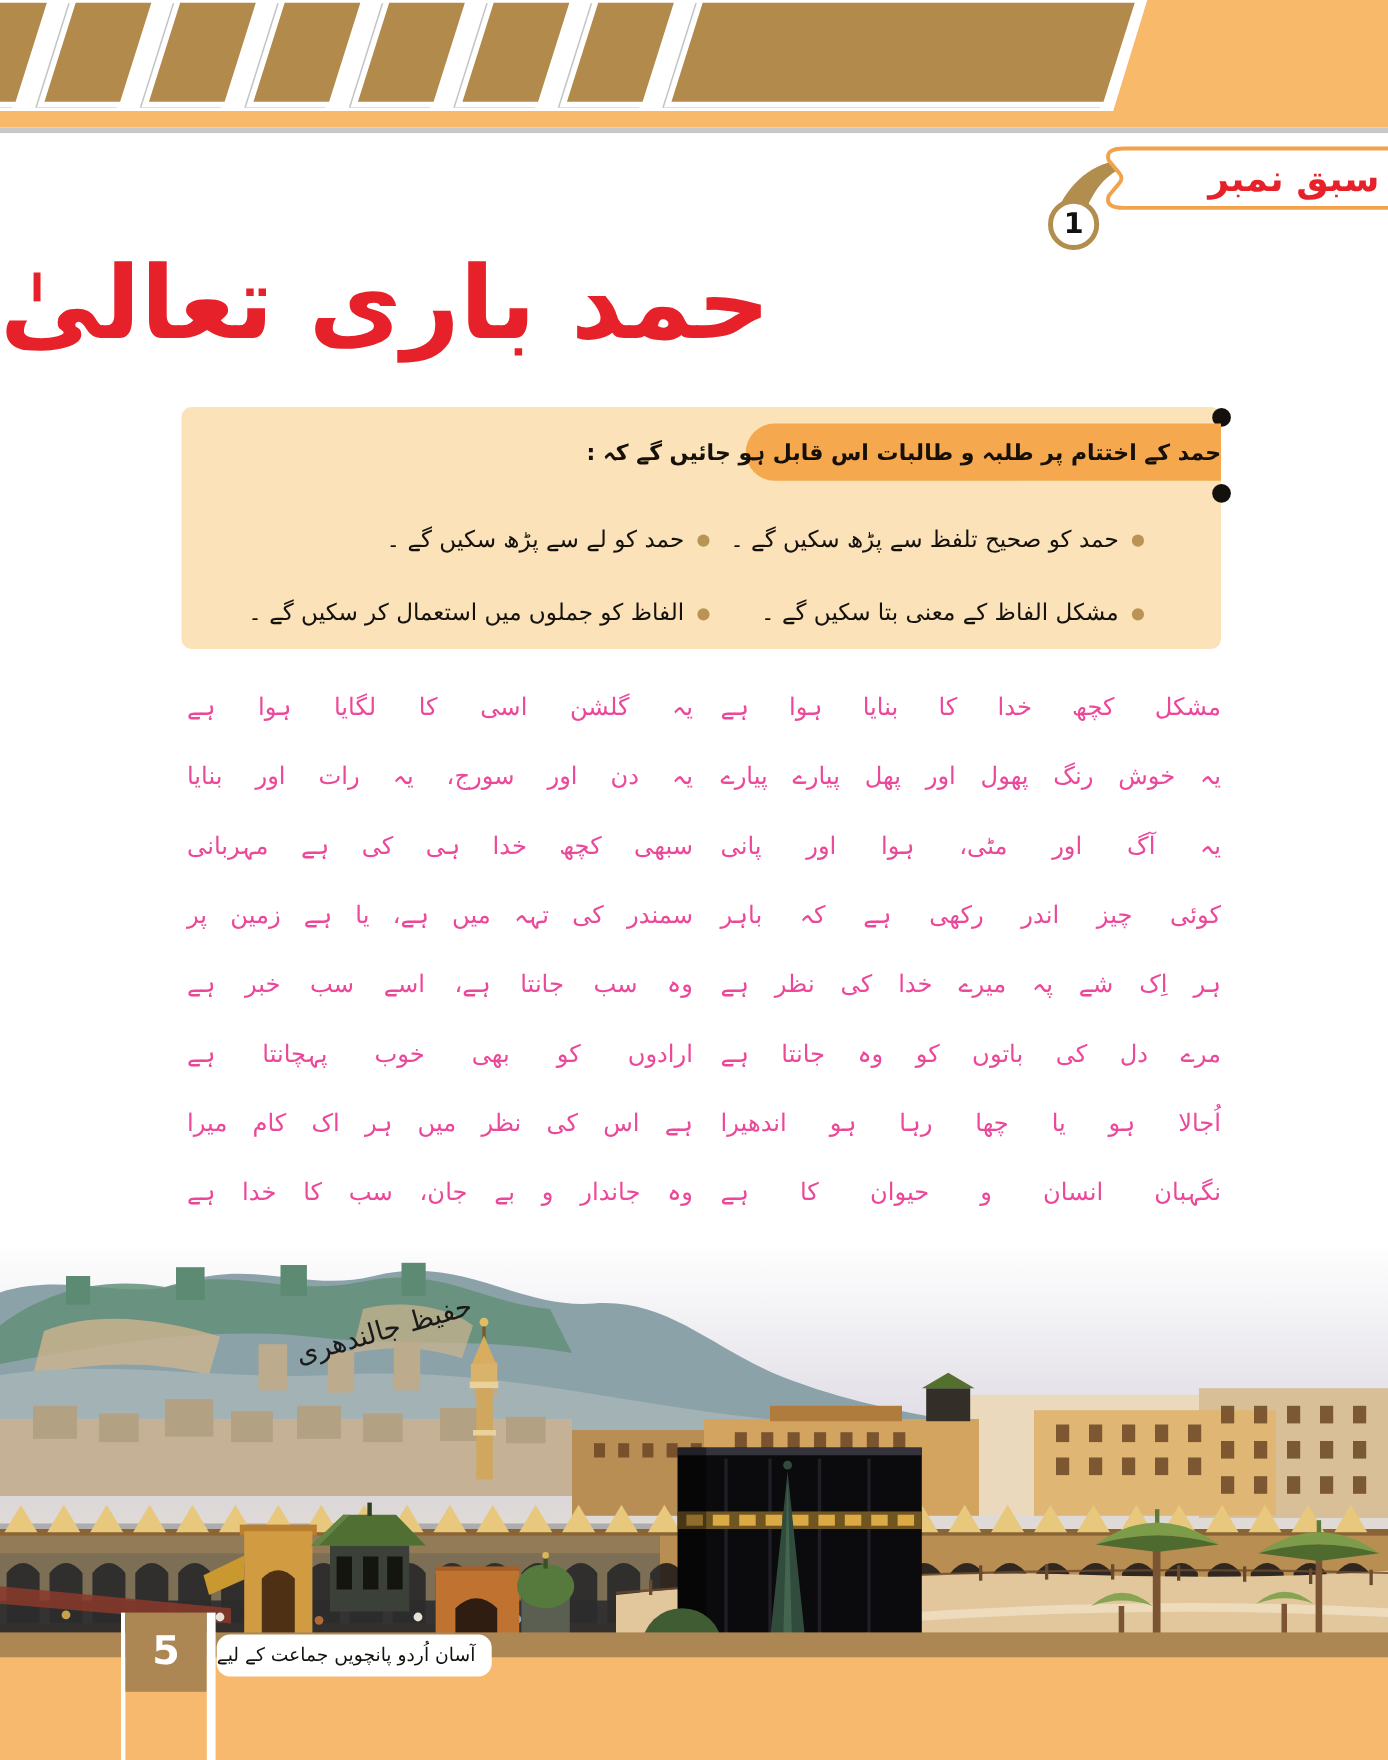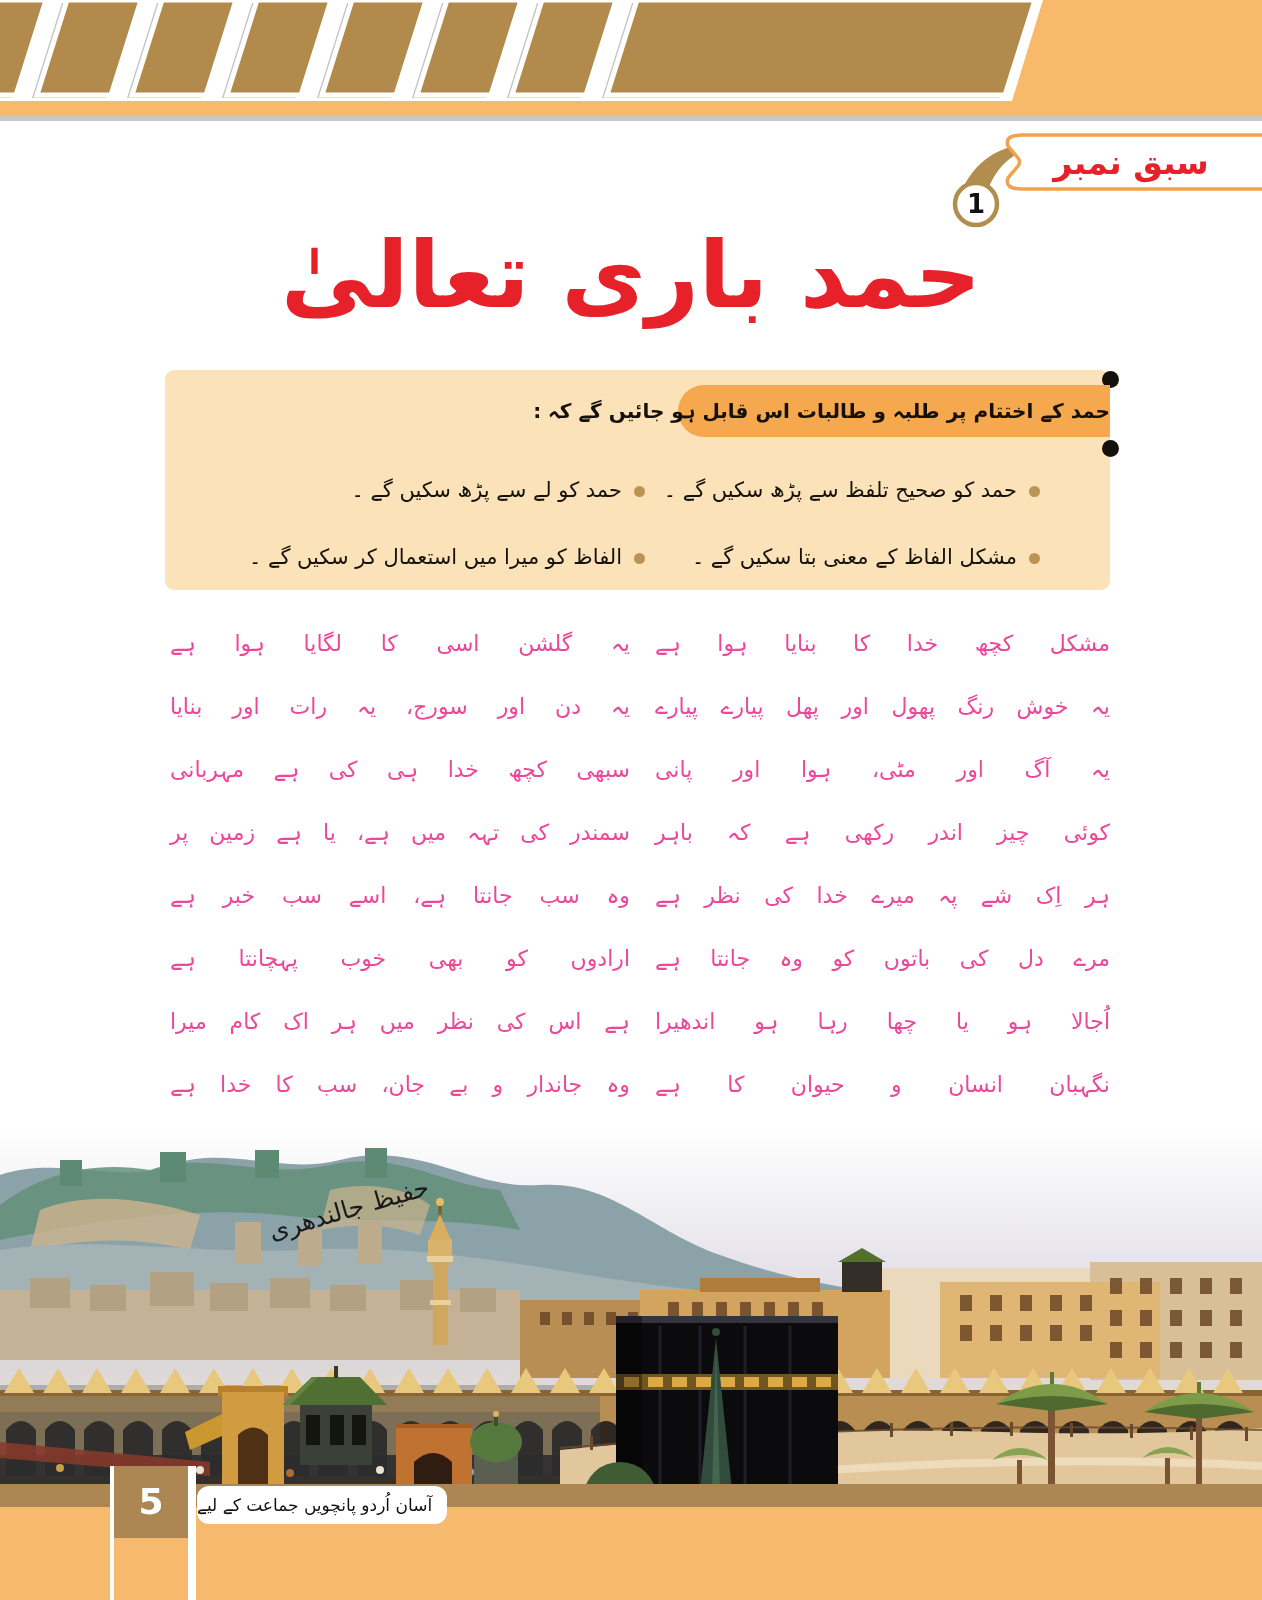--- a/index.html
+++ b/index.html
@@ -1,24 +1,24 @@
 <!DOCTYPE html>
 <html lang="ur" dir="rtl"><head>
 <meta charset="utf-8">
 <style>
   html,body{margin:0;padding:0;background:#fff;}
   .page{position:relative;width:1262px;height:1600px;background:#fff;overflow:hidden;
         font-family:"DejaVu Sans",sans-serif;}
   .abs{position:absolute;}
   
   .tab-label{left:1008px;top:138px;width:246px;height:50px;line-height:50px;
-             text-align:center;font-size:33px;font-weight:bold;color:#e62129;}
+             font-size:33px;font-weight:bold;color:#e62129;}
   .tab-num{left:954px;top:183px;width:44px;height:42px;line-height:42px;
            text-align:center;font-size:26px;font-weight:bold;color:#111;}
-  .page-title{left:0;top:196px;width:1262px;height:160px;line-height:160px;text-align:center;
+  .page-title{left:0;top:196px;width:1262px;height:160px;line-height:160px;text-align:left;
               font-size:92px;font-weight:bold;color:#e62129;}
   
   .obj-box{left:165px;top:370px;width:945px;height:220px;background:#fbe2b8;border-radius:9px;}
   .obj-head{left:678px;top:385px;width:432px;height:52px;background:#f5a84d;
             border-radius:26px 0 0 26px;line-height:52px;text-align:right;
             font-size:20px;font-weight:600;color:#15100a;white-space:nowrap;}
   .notch{width:17px;height:17px;background:#14100c;border-radius:50%;}
   .bullet-row{height:40px;line-height:40px;font-size:21px;color:#15120e;
               white-space:nowrap;text-align:right;direction:rtl;}
   .bullet-row .dot{display:inline-block;width:11px;height:11px;border-radius:50%;
@@ -91,21 +91,21 @@
   <div class="abs bullet-row" style="right:222px;top:470px">
     <span class="dot"></span><span>حمد کو صحیح تلفظ سے پڑھ سکیں گے ۔</span>
   </div>
   <div class="abs bullet-row" style="right:222px;top:537px">
     <span class="dot"></span><span>مشکل الفاظ کے معنی بتا سکیں گے ۔</span>
   </div>
   <div class="abs bullet-row" style="right:617px;top:470px">
     <span class="dot"></span><span>حمد کو لے سے پڑھ سکیں گے ۔</span>
   </div>
   <div class="abs bullet-row" style="right:617px;top:537px">
-    <span class="dot"></span><span>الفاظ کو میرا میں استعمال کر سکیں گے ۔</span>
+    <span class="dot"></span><span>الفاظ کو جملوں میں استعمال کر سکیں گے ۔</span>
   </div>
 
   <div class="abs pcol" style="left:655px;top:612px;width:455px">
     <div class="pline">مشکل کچھ خدا کا بنایا ہوا ہے</div>
     <div class="pline">یہ خوش رنگ پھول اور پھل پیارے پیارے</div>
     <div class="pline">یہ آگ اور مٹی، ہوا اور پانی</div>
     <div class="pline">کوئی چیز اندر رکھی ہے کہ باہر</div>
     <div class="pline">ہر اِک شے پہ میرے خدا کی نظر ہے</div>
     <div class="pline">مرے دل کی باتوں کو وہ جانتا ہے</div>
     <div class="pline">اُجالا ہو یا چھا رہا ہو اندھیرا</div>

